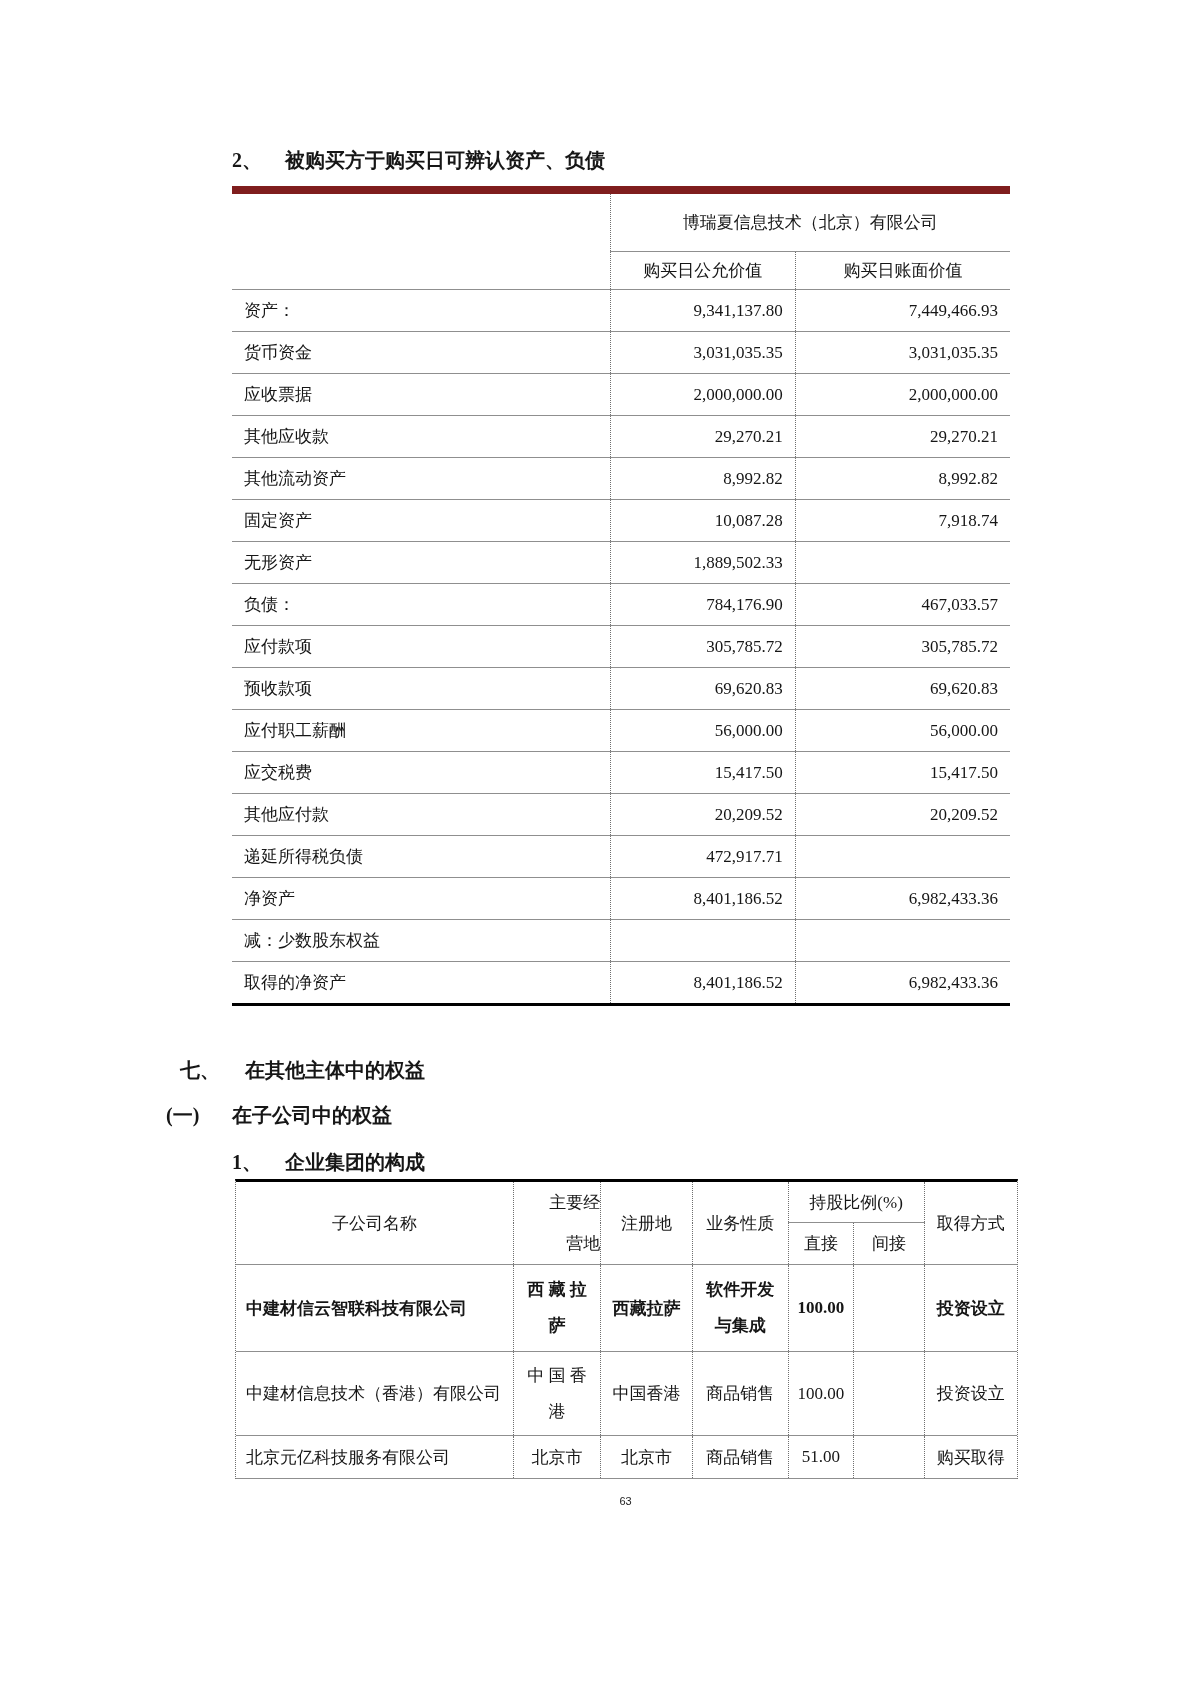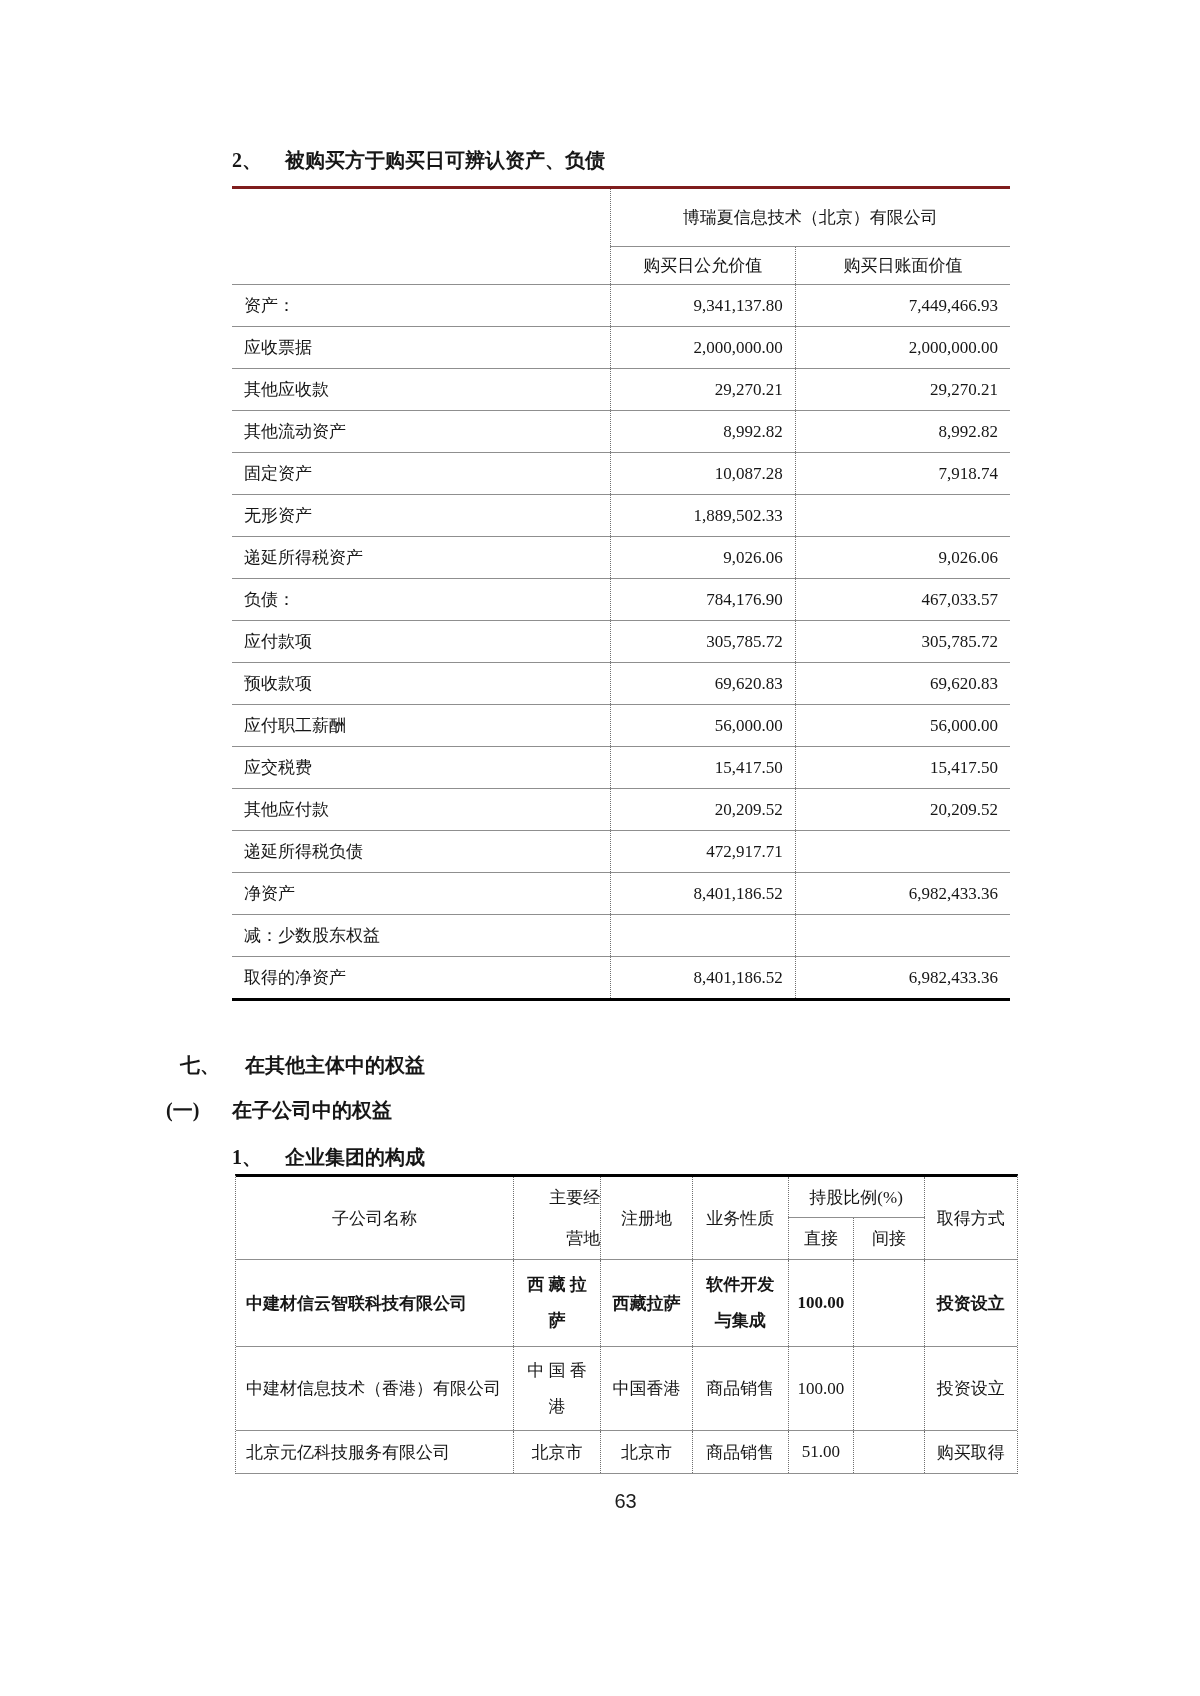--- a/index.html
+++ b/index.html
@@ -34,21 +34,21 @@
     border-collapse: collapse;
     table-layout: fixed;
     font-size: 17px;
   }
   td { padding: 0; vertical-align: middle; }
 
   
   .t1wrap {
     margin-left: 232px;
     width: 778px;
-    border-top: 3px solid #7f1d1d;
+    border-top: 8px solid #7f1d1d;
     border-bottom: 3px solid #000;
     margin-top: 12px;
   }
   .vR  { border-right: 1px dotted #6f6f6f; }
   .hB  { border-bottom: 1px solid #8f8f8f; }
   .t1 .h-company { height: 57px; text-align: center; }
   .t1 .h-col { height: 37px; text-align: center; }
   .t1 .lbl {
     text-align: left;
     padding-left: 12px;
@@ -84,21 +84,21 @@
   .t2 .r1 td { height: 86px; font-weight: bold; }
   .t2 .r2 td { height: 83px; }
   .t2 .r3 td { height: 42px; }
 
   .pageno {
     margin-top: 16px;
     margin-left: 235px;
     width: 781px;
     text-align: center;
     font-family: "Liberation Sans", "DejaVu Sans", sans-serif;
-    font-size: 20px;
+    font-size: 11px;
     color: #1c1c1c;
   }
 </style>
 </head>
 <body>
 
 <div class="heading" id="sec2-heading">
   <span class="no">2、</span>
   <span>被购买方于购买日可辨认资产、负债</span>
 </div>
@@ -119,20 +119,25 @@
       <td class="vR hB"></td>
       <td class="h-col vR hB">购买日公允价值</td>
       <td class="h-col hB">购买日账面价值</td>
     </tr>
     <tr>
       <td class="lbl vR hB">资产：</td>
       <td class="num vR hB">9,341,137.80</td>
       <td class="num hB">7,449,466.93</td>
     </tr>
     <tr>
+      <td class="lbl vR hB">货币资金</td>
+      <td class="num vR hB">3,031,035.35</td>
+      <td class="num hB">3,031,035.35</td>
+    </tr>
+    <tr>
       <td class="lbl vR hB">应收票据</td>
       <td class="num vR hB">2,000,000.00</td>
       <td class="num hB">2,000,000.00</td>
     </tr>
     <tr>
       <td class="lbl vR hB">其他应收款</td>
       <td class="num vR hB">29,270.21</td>
       <td class="num hB">29,270.21</td>
     </tr>
     <tr>
@@ -142,25 +147,20 @@
     </tr>
     <tr>
       <td class="lbl vR hB">固定资产</td>
       <td class="num vR hB">10,087.28</td>
       <td class="num hB">7,918.74</td>
     </tr>
     <tr>
       <td class="lbl vR hB">无形资产</td>
       <td class="num vR hB">1,889,502.33</td>
       <td class="num hB"></td>
-    </tr>
-    <tr>
-      <td class="lbl vR hB">递延所得税资产</td>
-      <td class="num vR hB">9,026.06</td>
-      <td class="num hB">9,026.06</td>
     </tr>
     <tr>
       <td class="lbl vR hB">负债：</td>
       <td class="num vR hB">784,176.90</td>
       <td class="num hB">467,033.57</td>
     </tr>
     <tr>
       <td class="lbl vR hB">应付款项</td>
       <td class="num vR hB">305,785.72</td>
       <td class="num hB">305,785.72</td>

